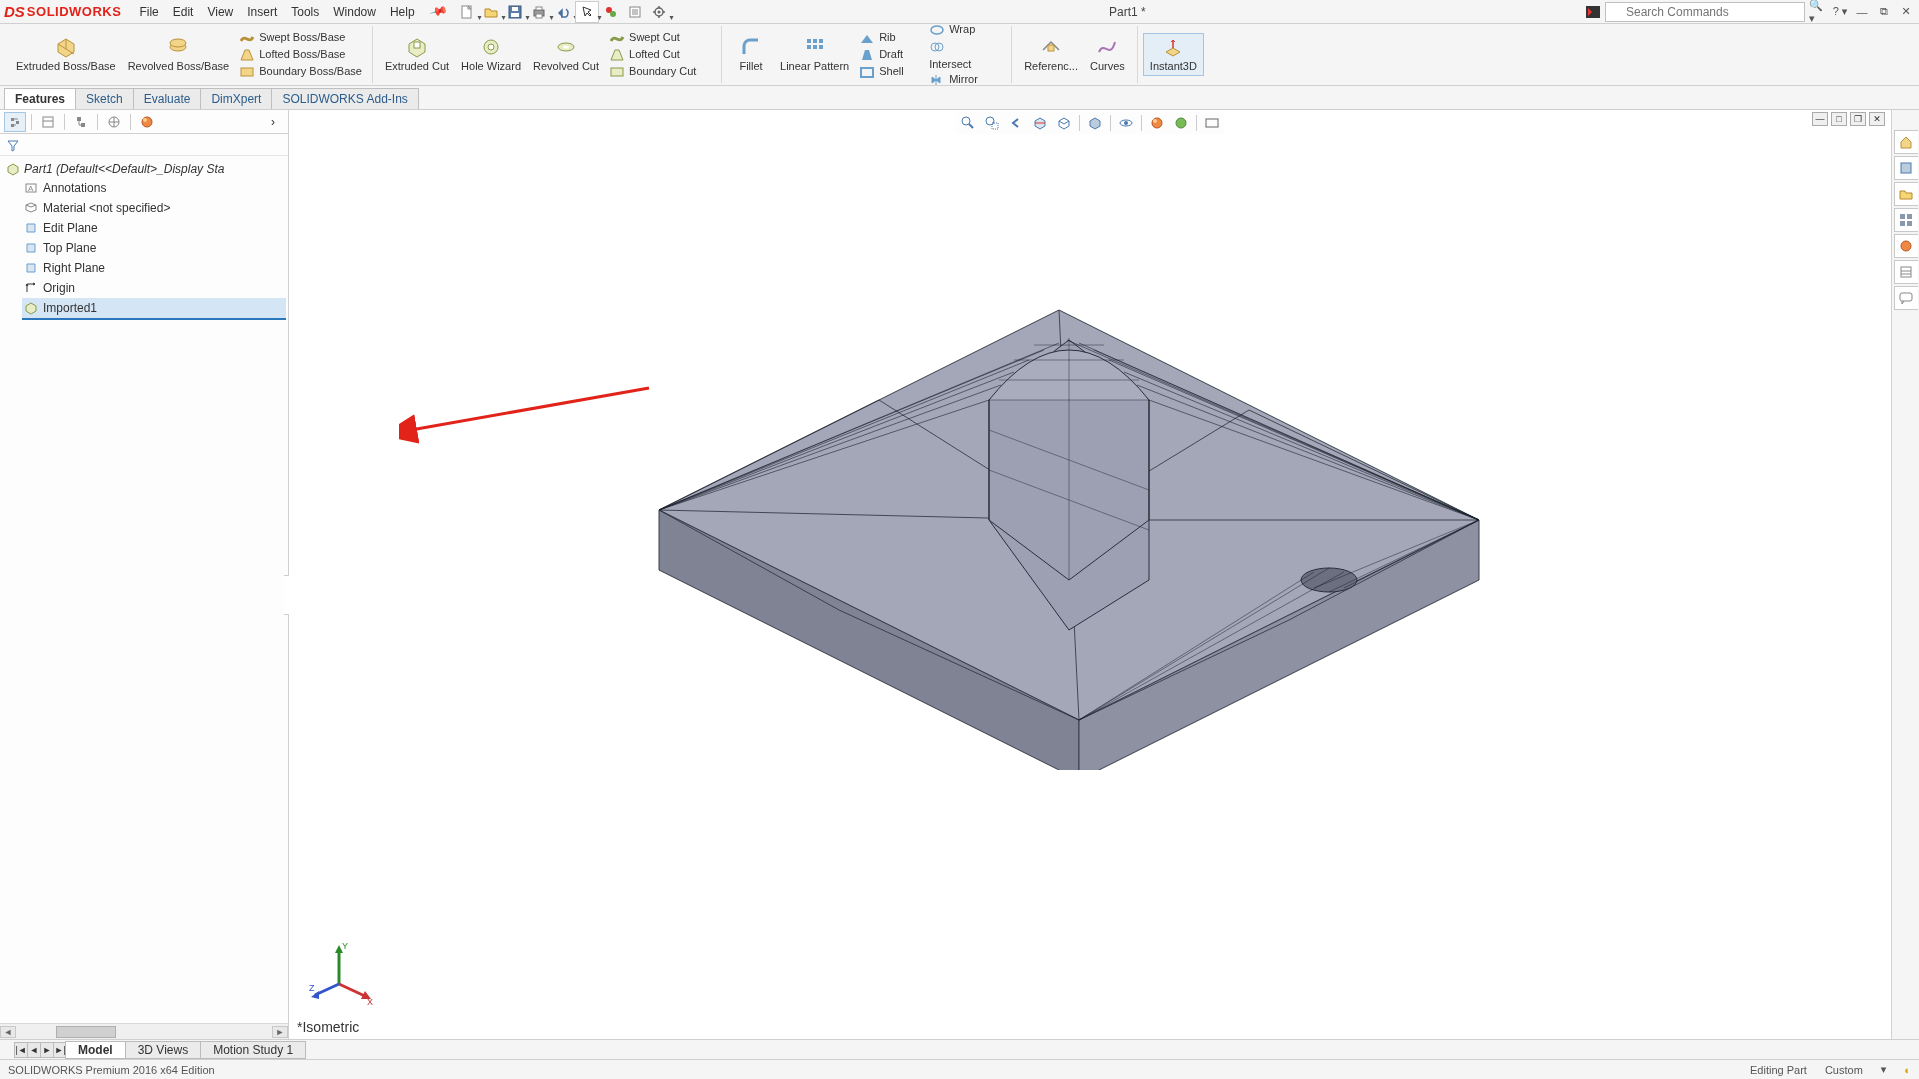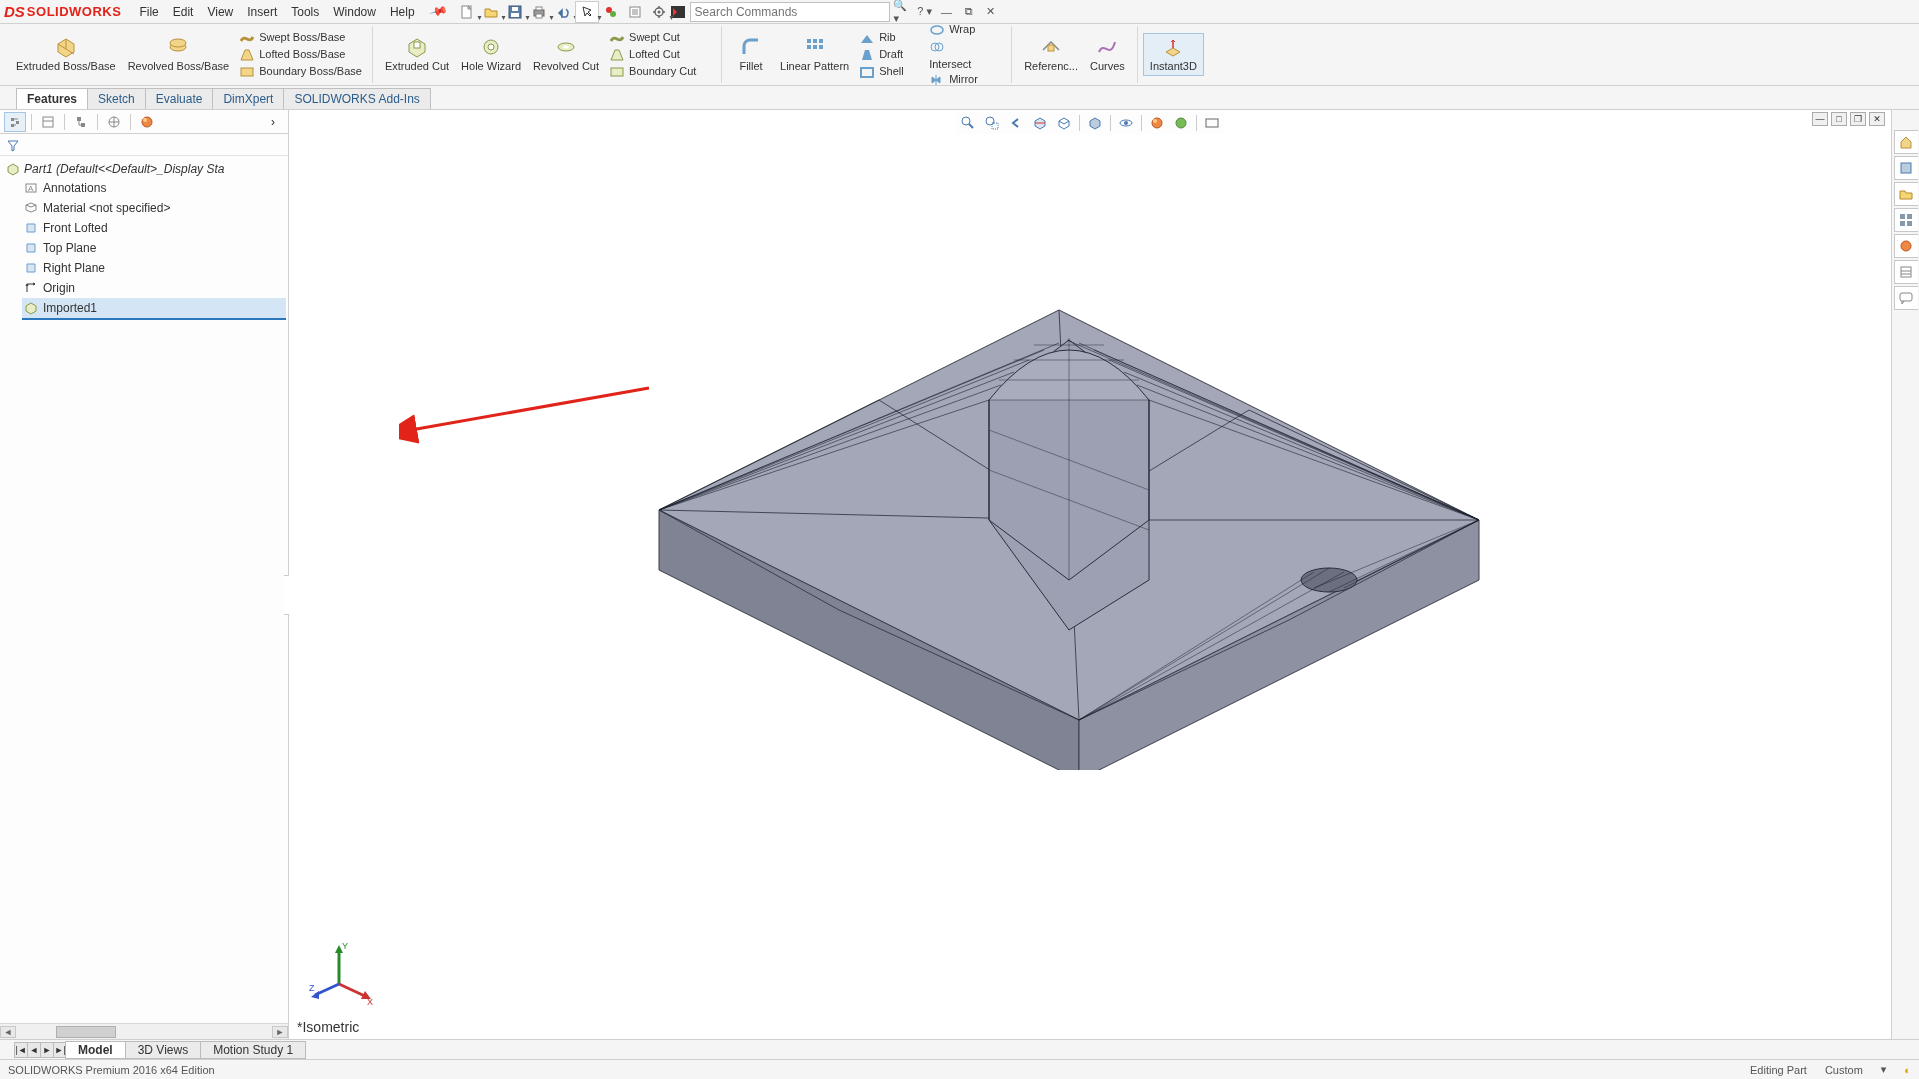--- a/index.html
+++ b/index.html
@@ -11,36 +11,36 @@
 .logo-mark { color: #e2231a; font-weight: bold; font-style: italic; font-size: 15px; }
 .logo-text { color: #e2231a; font-weight: bold; font-size: 13px; letter-spacing: .5px; }
 .menubar { display: flex; gap: 2px; }
 .menubar span { padding: 2px 6px; cursor: default; }
 .pin { color: #2a77bb; margin: 0 10px; transform: rotate(30deg); }
 .qat { display: flex; align-items: center; gap: 2px; }
 .qat .btn { width: 22px; height: 20px; display: flex; align-items: center; justify-content: center; border: 1px solid transparent; position: relative; }
 .drop::after { content: "▾"; font-size: 8px; color: #555; position: absolute; right: -5px; bottom: -1px; }
 .title-center { flex: 1; text-align: center; font-size: 12px; color: #444; }
 .title-right { display: flex; align-items: center; gap: 4px; }
-.search-wrap { display: flex; align-items: center; border: 1px solid #c0c0c0; background: #fff; width: 200px; height: 20px; padding: 0 4px; }
+.search-wrap { display: flex; align-items: center; border: 1px solid #c0c0c0; background: #fff; width: 200px; height: 20px; padding: 0 20px; }
 .search-wrap input { border: none; outline: none; flex: 1; font-size: 12px; color: #666; }
 .winbtn { width: 18px; height: 16px; display: flex; align-items: center; justify-content: center; color: #555; font-size: 11px; }
 
 
 .ribbon { height: 62px; background: #f5f5f5; border-bottom: 1px solid #d0d0d0; display: flex; align-items: stretch; padding: 2px 4px; }
 .rb-group { display: flex; border-right: 1px solid #d8d8d8; padding: 0 6px; align-items: center; }
 .rb-bigbtn { display: flex; flex-direction: column; align-items: center; justify-content: center; padding: 2px 6px; gap: 2px; min-width: 46px; text-align: center; line-height: 1.1; font-size: 11px; cursor: default; position: relative; }
 .rb-bigbtn.active { background: #e3eef7; outline: 1px solid #a5c6e2; }
 .rb-bigbtn .ico { width: 22px; height: 22px; display: flex; align-items: center; justify-content: center; }
 .rb-col { display: flex; flex-direction: column; gap: 1px; justify-content: center; }
 .rb-smbtn { display: flex; align-items: flex-start; gap: 4px; padding: 1px 4px; font-size: 11px; min-width: 110px; cursor: default; }
 .rb-smbtn .ico { width: 16px; height: 14px; display: flex; align-items: center; justify-content: center; }
 
 
-.tabs-row { height: 24px; background: #f5f5f5; border-bottom: 1px solid #cfcfcf; display: flex; align-items: flex-end; padding-left: 16px; gap: 0; }
+.tabs-row { height: 24px; background: #f5f5f5; border-bottom: 1px solid #cfcfcf; display: flex; align-items: flex-end; padding-left: 4px; gap: 0; }
 .tab { padding: 3px 10px; font-size: 12px; border: 1px solid #bfbfbf; border-bottom: none; background: #ebebeb; color: #2b5c8a; margin-right: -1px; cursor: default; }
 .tab.active { background: #fff; font-weight: bold; color: #333; position: relative; z-index: 2; }
 .tabs-right { margin-left: auto; margin-right: 8px; display: flex; align-items: center; gap: 6px; }
 
 
 .body { display: flex; height: calc(1079px - 24px - 62px - 24px - 20px - 20px); position: relative; }
 .vp-winbtns { position: absolute; right: 6px; top: 2px; display: flex; gap: 3px; z-index: 5; }
 .vp-winbtns .wb { width: 16px; height: 14px; border: 1px solid #aaa; background: #f0f0f0; font-size: 9px; display: flex; align-items: center; justify-content: center; }
 
 
@@ -163,20 +163,21 @@
           <circle cx="7" cy="7" r="1.5" fill="#666"></circle>
           <g stroke="#666" stroke-width="1.5">
             <line x1="7" y1="1" x2="7" y2="3"></line>
             <line x1="7" y1="11" x2="7" y2="13"></line>
             <line x1="1" y1="7" x2="3" y2="7"></line>
             <line x1="11" y1="7" x2="13" y2="7"></line>
           </g>
         </svg>
       </div>
   </div>
+  <div class="title-center">Part1 *</div>
   <div class="title-right">
     <span>
       <svg width="16" height="14">
           <rect x="1" y="1" width="14" height="12" fill="#333"></rect>
           <polygon points="3,3 7,7 3,11" fill="#e33"></polygon>
         </svg>
     </span>
     <div class="search-wrap">
       <input placeholder="Search Commands" style="">
     </div>
@@ -475,21 +476,21 @@
         <div class="tree-item">
             <svg width="14" height="14">
               <path d="M2 4l5-2 5 2-5 2zM2 4v5l5 2M12 4v5l-5 2" fill="none" stroke="#888"></path>
             </svg>
             <span>Material &lt;not specified&gt;</span>
           </div>
         <div class="tree-item">
             <svg width="14" height="14">
               <path d="M3 3l8 0 0 8-8 0z" fill="#d9e6f2" stroke="#6aa0cc"></path>
             </svg>
-            <span>Front Lofted</span>
+            <span>Edit Plane</span>
           </div>
         <div class="tree-item">
             <svg width="14" height="14">
               <path d="M3 3l8 0 0 8-8 0z" fill="#d9e6f2" stroke="#6aa0cc"></path>
             </svg>
             <span>Top Plane</span>
           </div>
         <div class="tree-item">
             <svg width="14" height="14">
               <path d="M3 3l8 0 0 8-8 0z" fill="#d9e6f2" stroke="#6aa0cc"></path>

